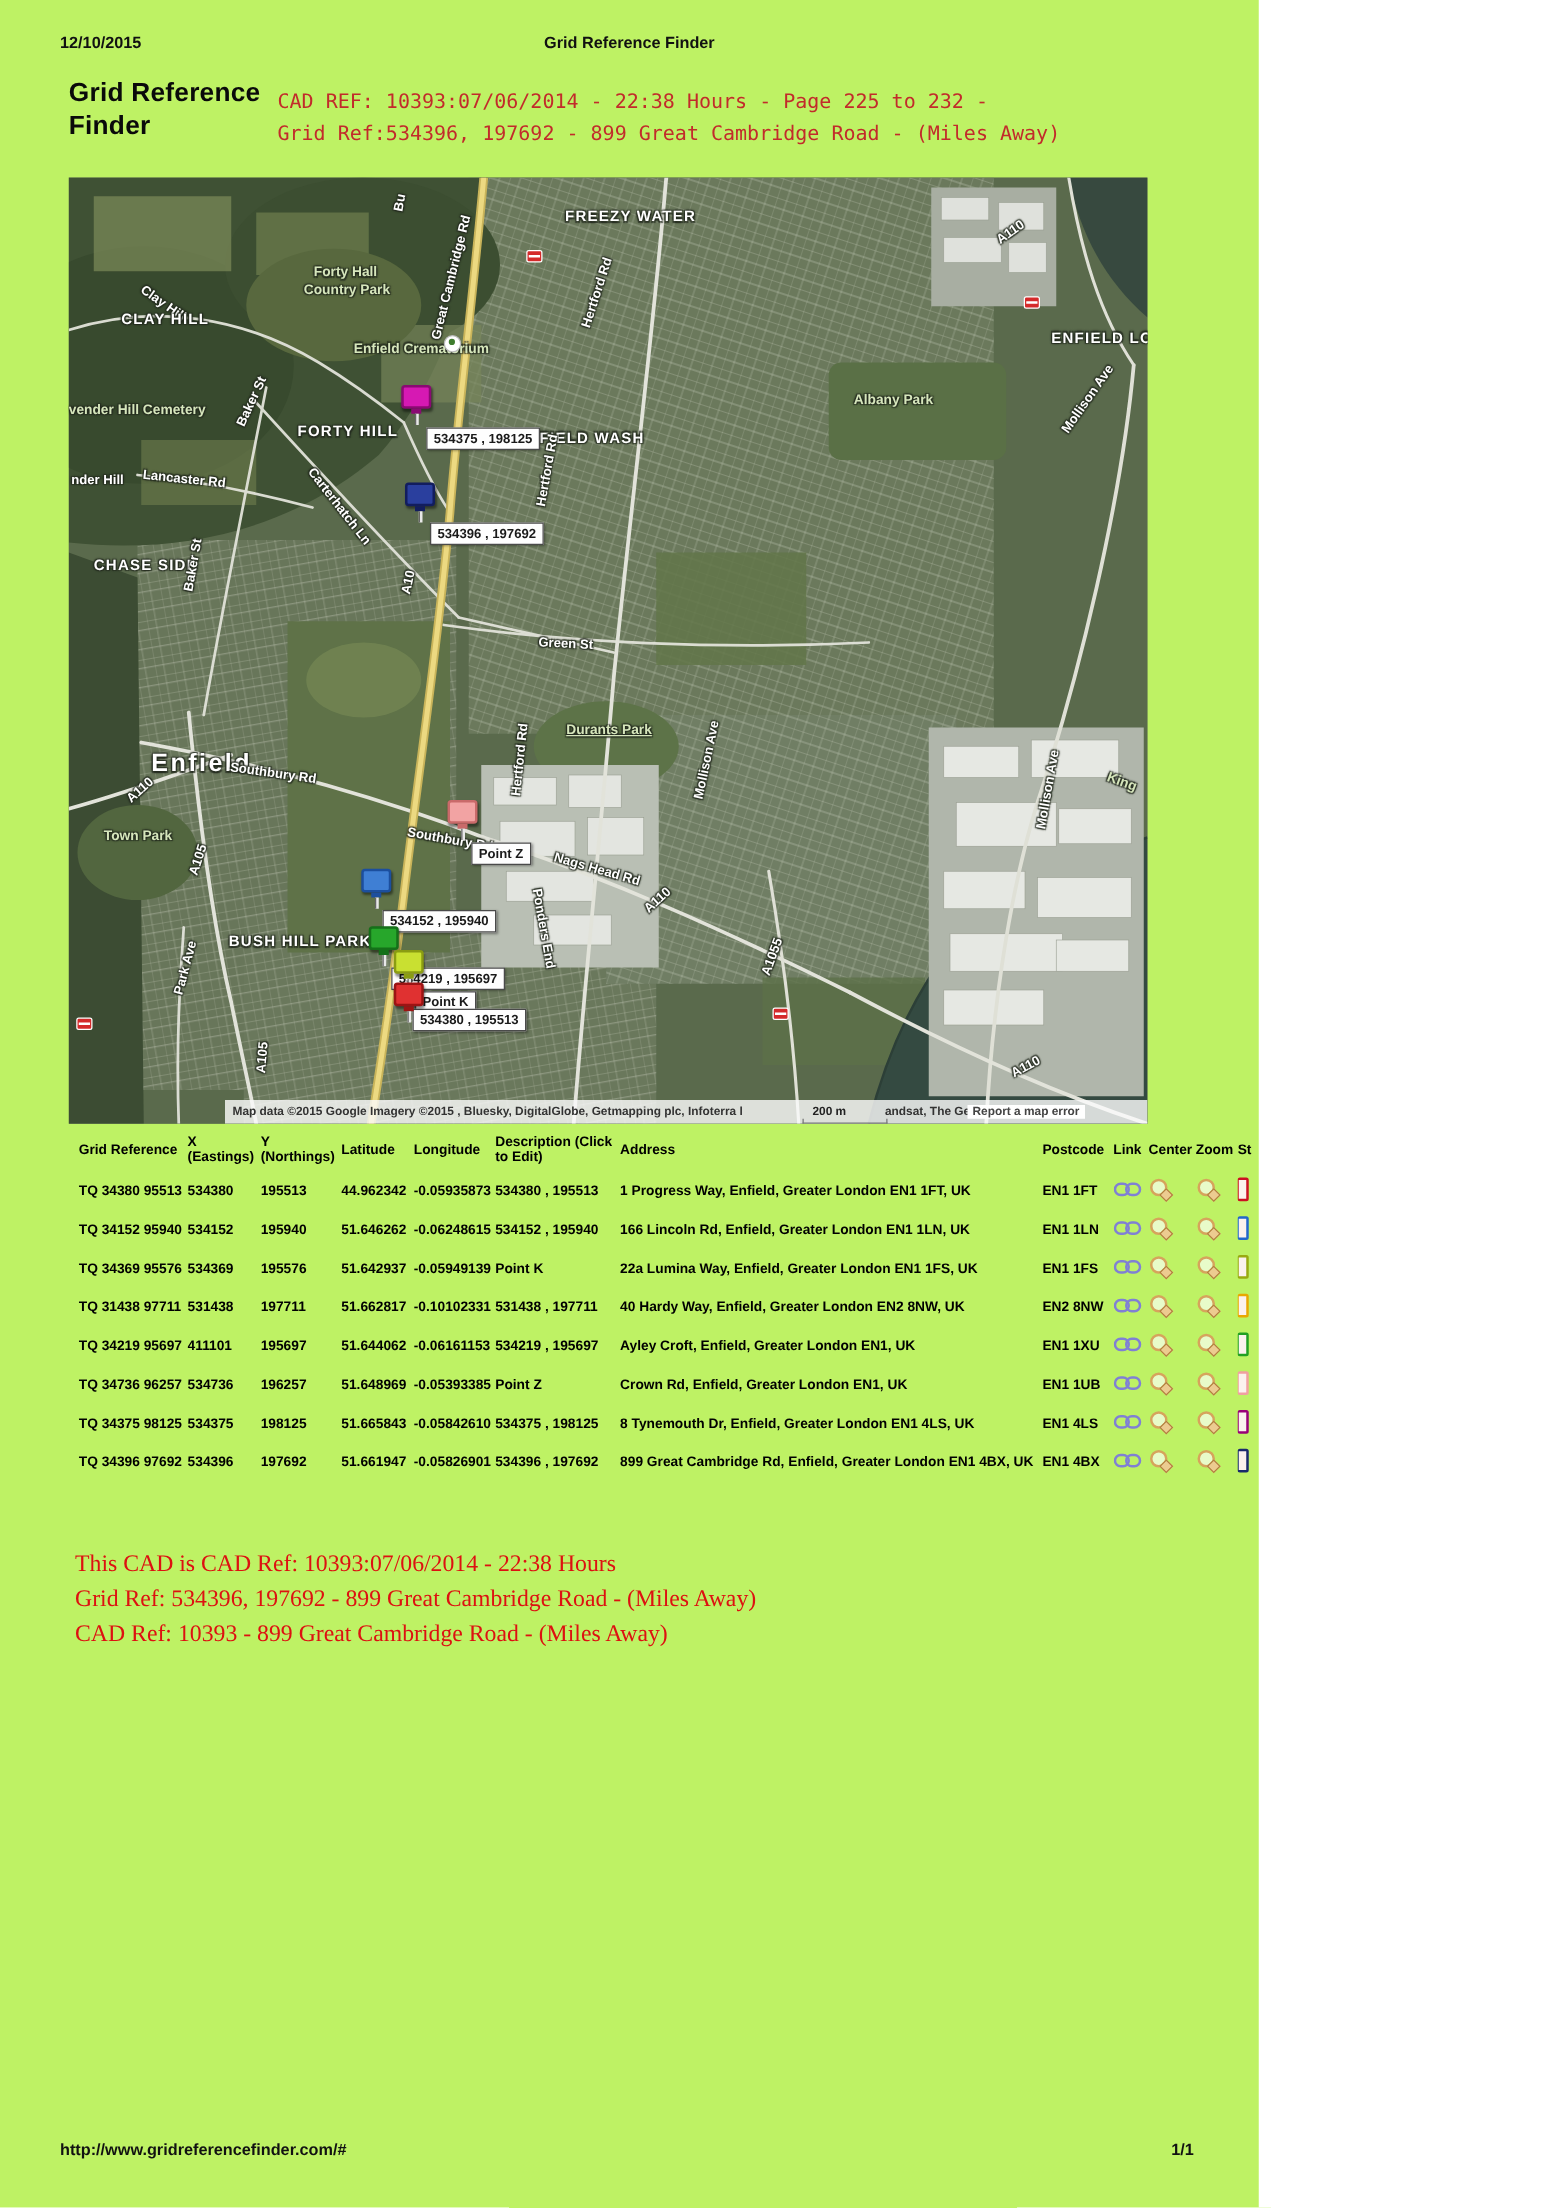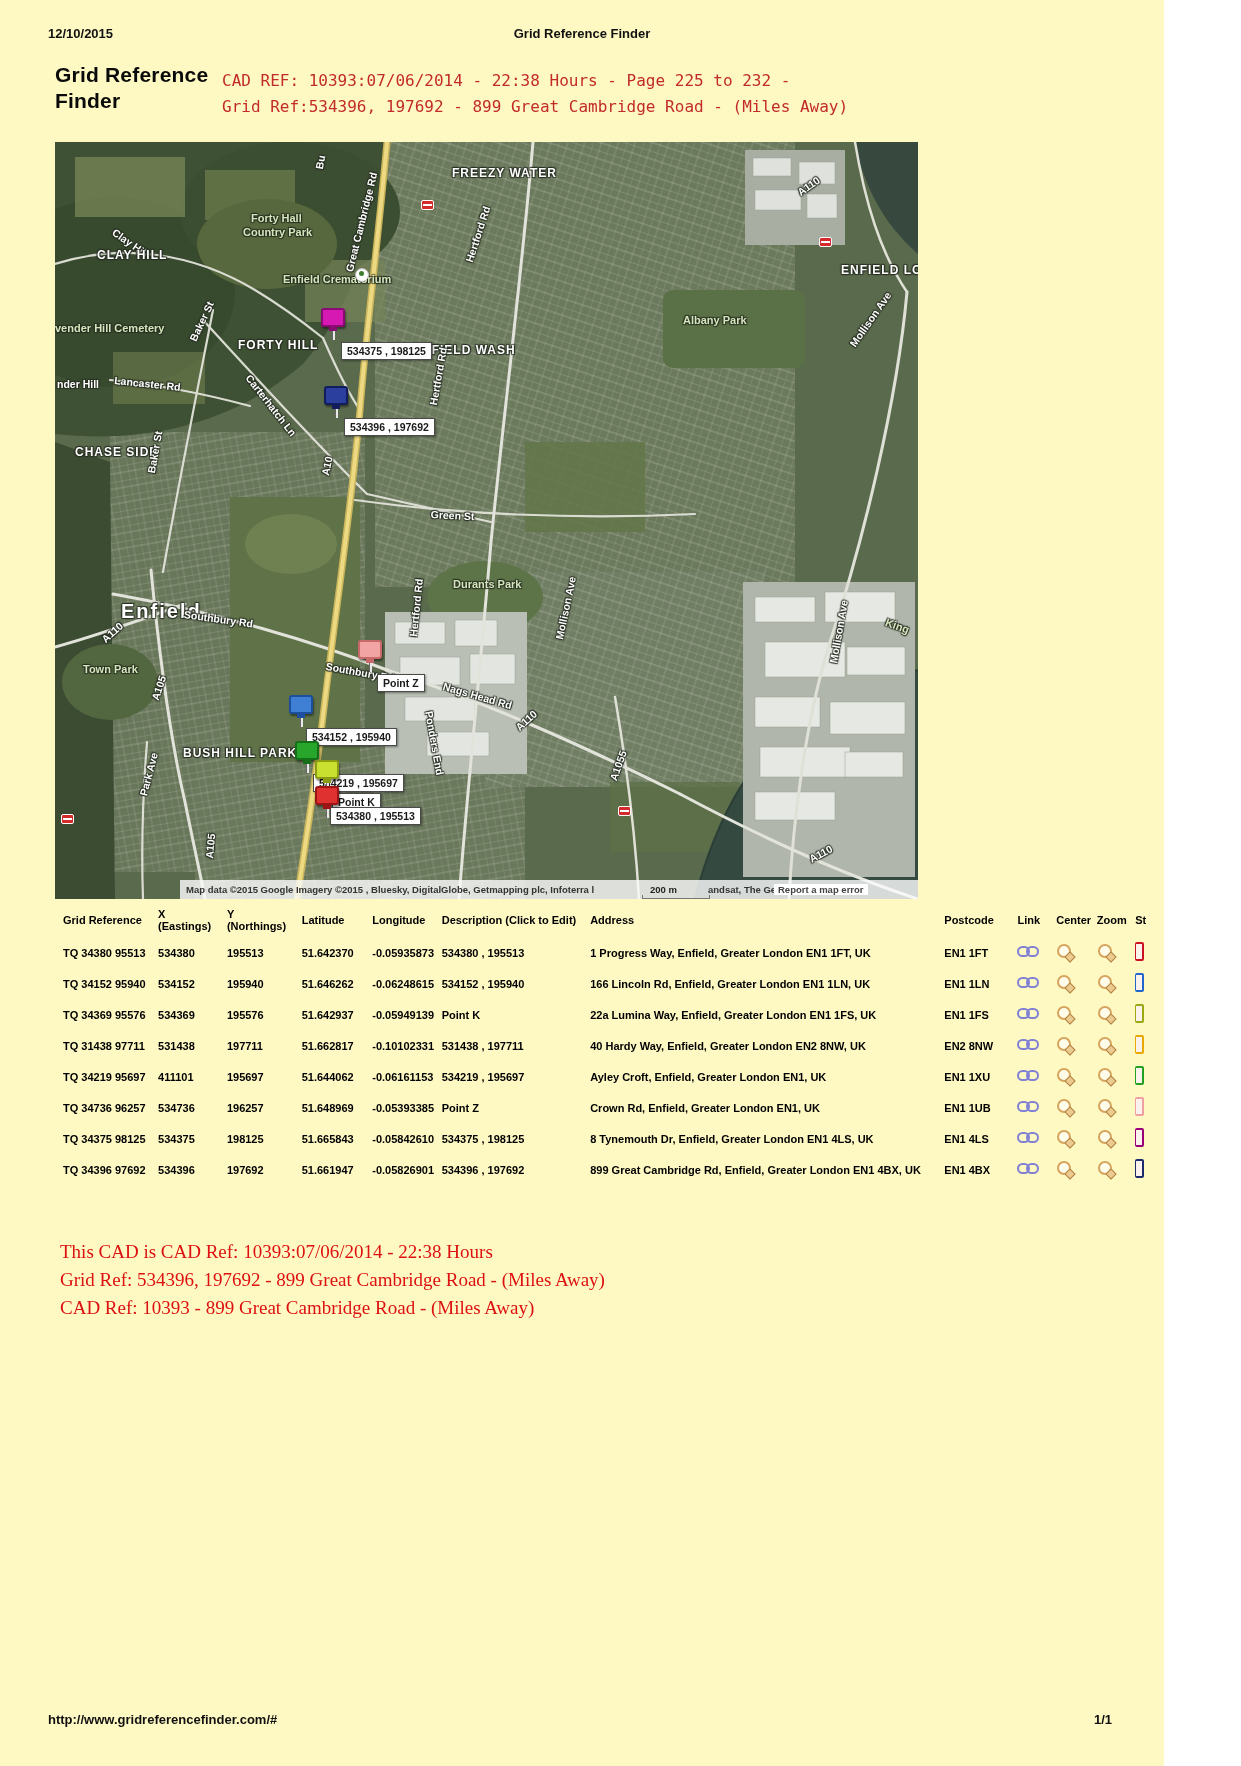--- a/index.html
+++ b/index.html
@@ -1,16 +1,16 @@
 <!DOCTYPE html>
 <html><head>
 <meta charset="utf-8">
 <style>
   html,body{margin:0;padding:0;background:#fff;}
-  #page{position:relative;width:1164px;height:1766px;background:#fef9c3;overflow:hidden;
+  #page{position:relative;width:1007px;height:1766px;background:#bef264;overflow:hidden;
         font-family:"Liberation Sans",sans-serif;color:#000;}
   .print-hdr{position:absolute;top:26px;font-size:13px;font-weight:bold;color:#111;}
   .print-hdr.center{left:0;right:0;text-align:center;}
   .logo{position:absolute;left:55px;top:62px;font-size:21px;font-weight:bold;line-height:26px;color:#0a0a0a;letter-spacing:.2px;}
   .cadtext{position:absolute;left:222px;top:68px;font-family:"DejaVu Sans Mono","Liberation Mono",monospace;
            font-size:16px;line-height:26px;color:#c22b2b;white-space:nowrap;}
   
   #map{position:absolute;left:55px;top:142px;width:863px;height:757px;background:#5a6a4c;overflow:hidden;}
   #map svg{position:absolute;left:0;top:0;}
   .map-label{position:absolute;color:#fff;font-weight:bold;white-space:nowrap;transform-origin:0 0;
@@ -193,21 +193,21 @@
         <span class="map-label lbl-road" style="left: 132px; top: 196px; transform: rotate(-65deg);">Baker St</span>
         <span class="map-label lbl-road" style="left: 198px; top: 230px; transform: rotate(52deg);">Carterhatch Ln</span>
         <span class="map-label lbl-road" style="left: 2px; top: 236px;">nder Hill</span>
         <span class="map-label lbl-road" style="left: 792px; top: 200px; transform: rotate(-55deg);">Mollison Ave</span>
         <span class="map-label lbl-road" style="left: 740px; top: 46px; transform: rotate(-35deg);">A110</span>
         <span class="map-label lbl-area" style="left: 20px; top: 303px;">CHASE SIDE</span>
         <span class="map-label lbl-road" style="left: 90px; top: 330px; transform: rotate(-80deg);">Baker St</span>
         <span class="map-label lbl-road" style="left: 264px; top: 332px; transform: rotate(-78deg);">A10</span>
         <span class="map-label lbl-road" style="left: 372px; top: 262px; transform: rotate(-80deg);">Hertford Rd</span>
         <span class="map-label lbl-road" style="left: 376px; top: 366px; transform: rotate(3deg);">Green St</span>
-        <span class="map-label lbl-park" style="left: 398px; top: 436px;">Durants Park</span>
+        <span class="map-label lbl-park" style="left: 398px; top: 436px; text-decoration: underline;">Durants Park</span>
         <span class="map-label lbl-big" style="left: 66px; top: 458px;">Enfield</span>
         <span class="map-label lbl-road" style="left: 130px; top: 466px; transform: rotate(8deg);">Southbury Rd</span>
         <span class="map-label lbl-road" style="left: 44px; top: 494px; transform: rotate(-42deg);">A110</span>
         <span class="map-label lbl-park" style="left: 28px; top: 521px;">Town Park</span>
         <span class="map-label lbl-road" style="left: 94px; top: 556px; transform: rotate(-72deg);">A105</span>
         <span class="map-label lbl-road" style="left: 272px; top: 518px; transform: rotate(10deg);">Southbury Rd</span>
         <span class="map-label lbl-road" style="left: 390px; top: 538px; transform: rotate(16deg);">Nags Head Rd</span>
         <span class="map-label lbl-road" style="left: 352px; top: 494px; transform: rotate(-84deg);">Hertford Rd</span>
         <span class="map-label lbl-road" style="left: 498px; top: 496px; transform: rotate(-78deg);">Mollison Ave</span>
         <span class="map-label lbl-road" style="left: 458px; top: 582px; transform: rotate(-42deg);">A110</span>
@@ -312,21 +312,21 @@
         <th>Center</th>
         <th>Zoom</th>
         <th>St</th>
       </tr>
     </thead>
     <tbody id="grid-tbody">
         <tr>
           <td>TQ 34380 95513</td>
           <td>534380</td>
           <td>195513</td>
-          <td>51.642370</td>
+          <td>44.962342</td>
           <td>-0.05935873</td>
           <td>534380 , 195513</td>
           <td>1 Progress Way, Enfield, Greater London EN1 1FT, UK</td>
           <td>EN1 1FT</td>
           <td><span class="icon-link"><i></i><i></i></span></td>
           <td><span class="icon-mag"><span class="mc"></span><span class="mh"></span></span></td>
           <td><span class="icon-mag"><span class="mc"></span><span class="mh"></span></span></td>
           <td><span class="icon-st" style="border-color: rgb(204, 17, 34);"></span></td>
         </tr>
         <tr>

